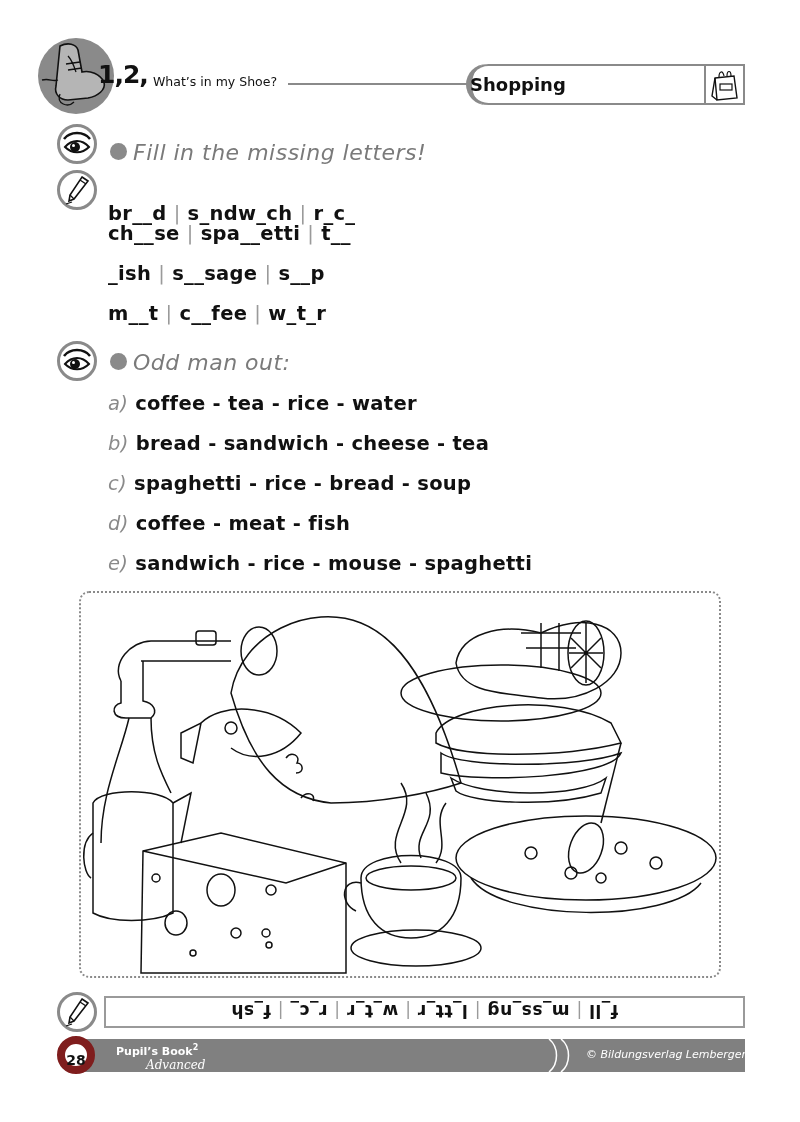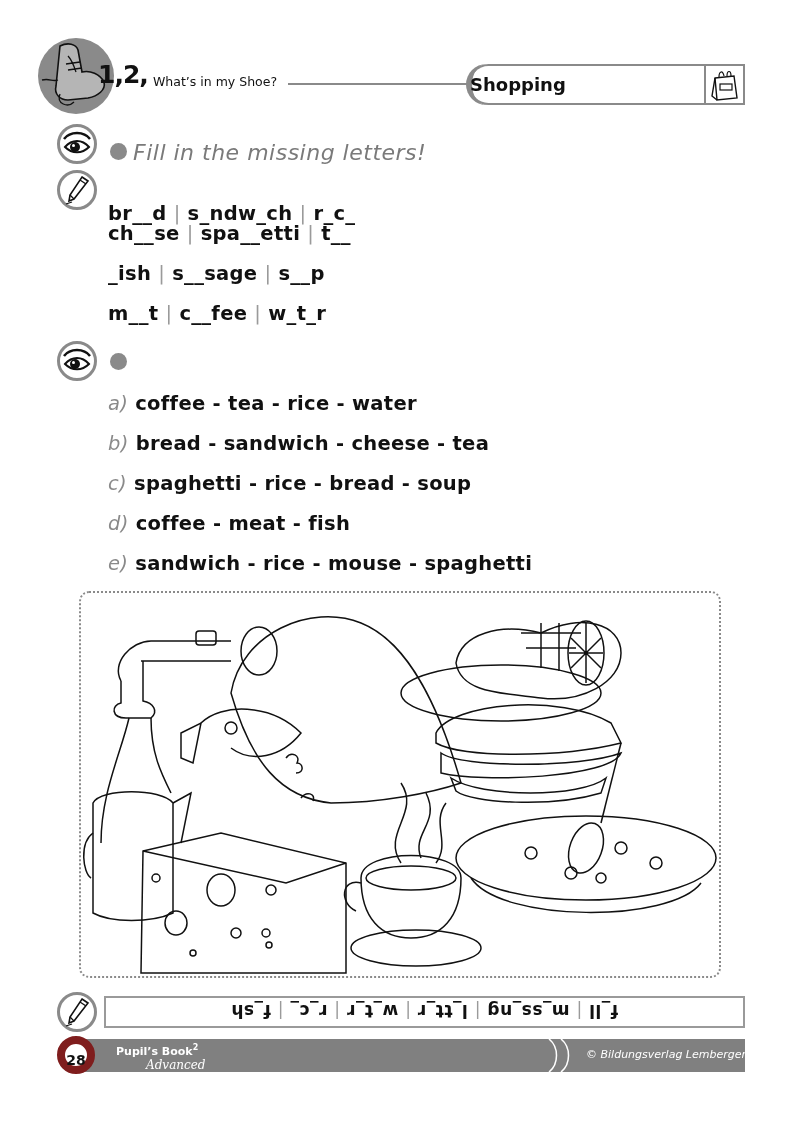--- a/index.html
+++ b/index.html
@@ -95,21 +95,21 @@
 
 <div class="task-icon" style="left:57px; top:341px;">
   <svg width="34" height="34" viewBox="0 0 34 34">
     <path d="M4 12 C10 4 24 4 30 12" fill="none" stroke="#111" stroke-width="2.5"></path>
     <path d="M5 20 C12 12 22 12 29 20 C22 27 12 27 5 20 Z" fill="#fff" stroke="#111" stroke-width="2"></path>
     <circle cx="15" cy="20" r="5" fill="#111"></circle>
     <circle cx="13.5" cy="18.5" r="1.5" fill="#fff"></circle>
   </svg>
 </div>
 <div class="instruction" style="left:110px; top:350px; font-weight:normal;">
-  <span class="bullet"></span>
+  <span class="bullet"></span><span>Odd man out:</span>
 </div>
 
 <div class="line" style="top:392px;"><span class="letter">a)</span> <span>coffee - tea - rice - water</span></div>
 <div class="line" style="top:432px;"><span class="letter">b)</span> <span>bread - sandwich - cheese - tea</span></div>
 <div class="line" style="top:472px;"><span class="letter">c)</span> <span>spaghetti - rice - bread - soup</span></div>
 <div class="line" style="top:512px;"><span class="letter">d)</span> <span>coffee - meat - fish</span></div>
 <div class="line" style="top:552px;"><span class="letter">e)</span> <span>sandwich - rice - mouse - spaghetti</span></div>
 
 <div class="picture">
   <svg width="642" height="387" viewBox="0 0 642 387" fill="none" stroke="#111" stroke-width="1.5">

